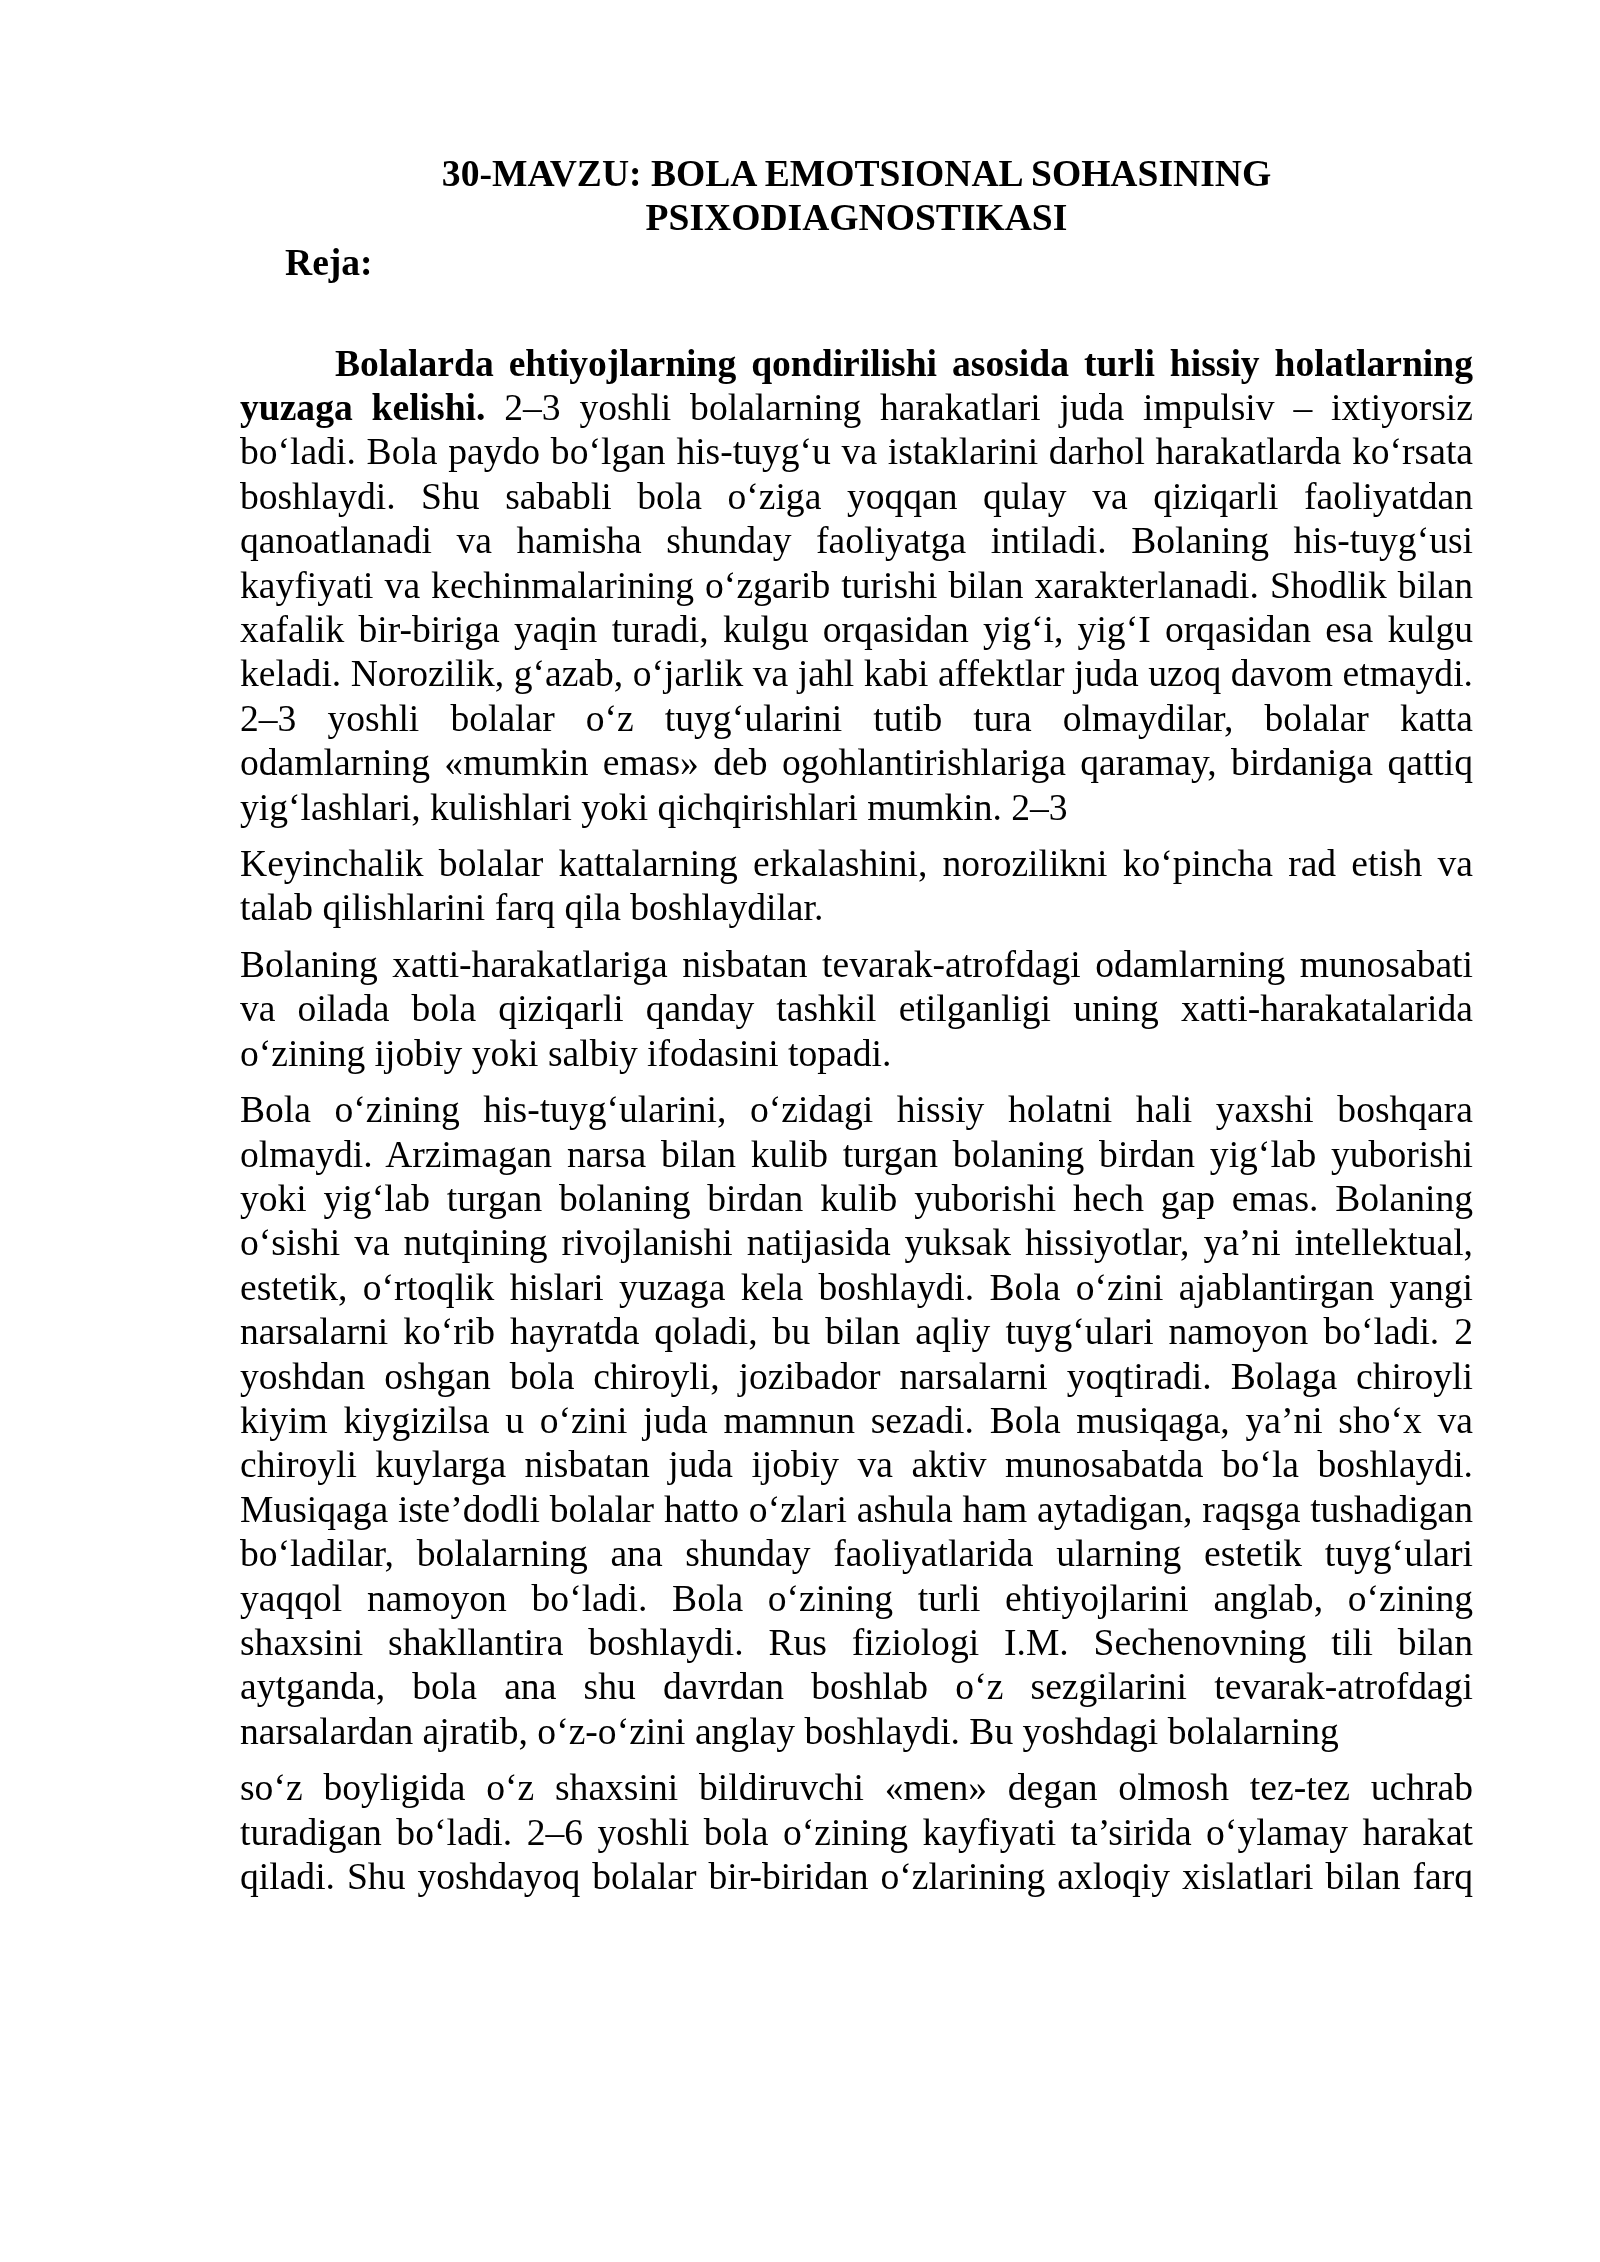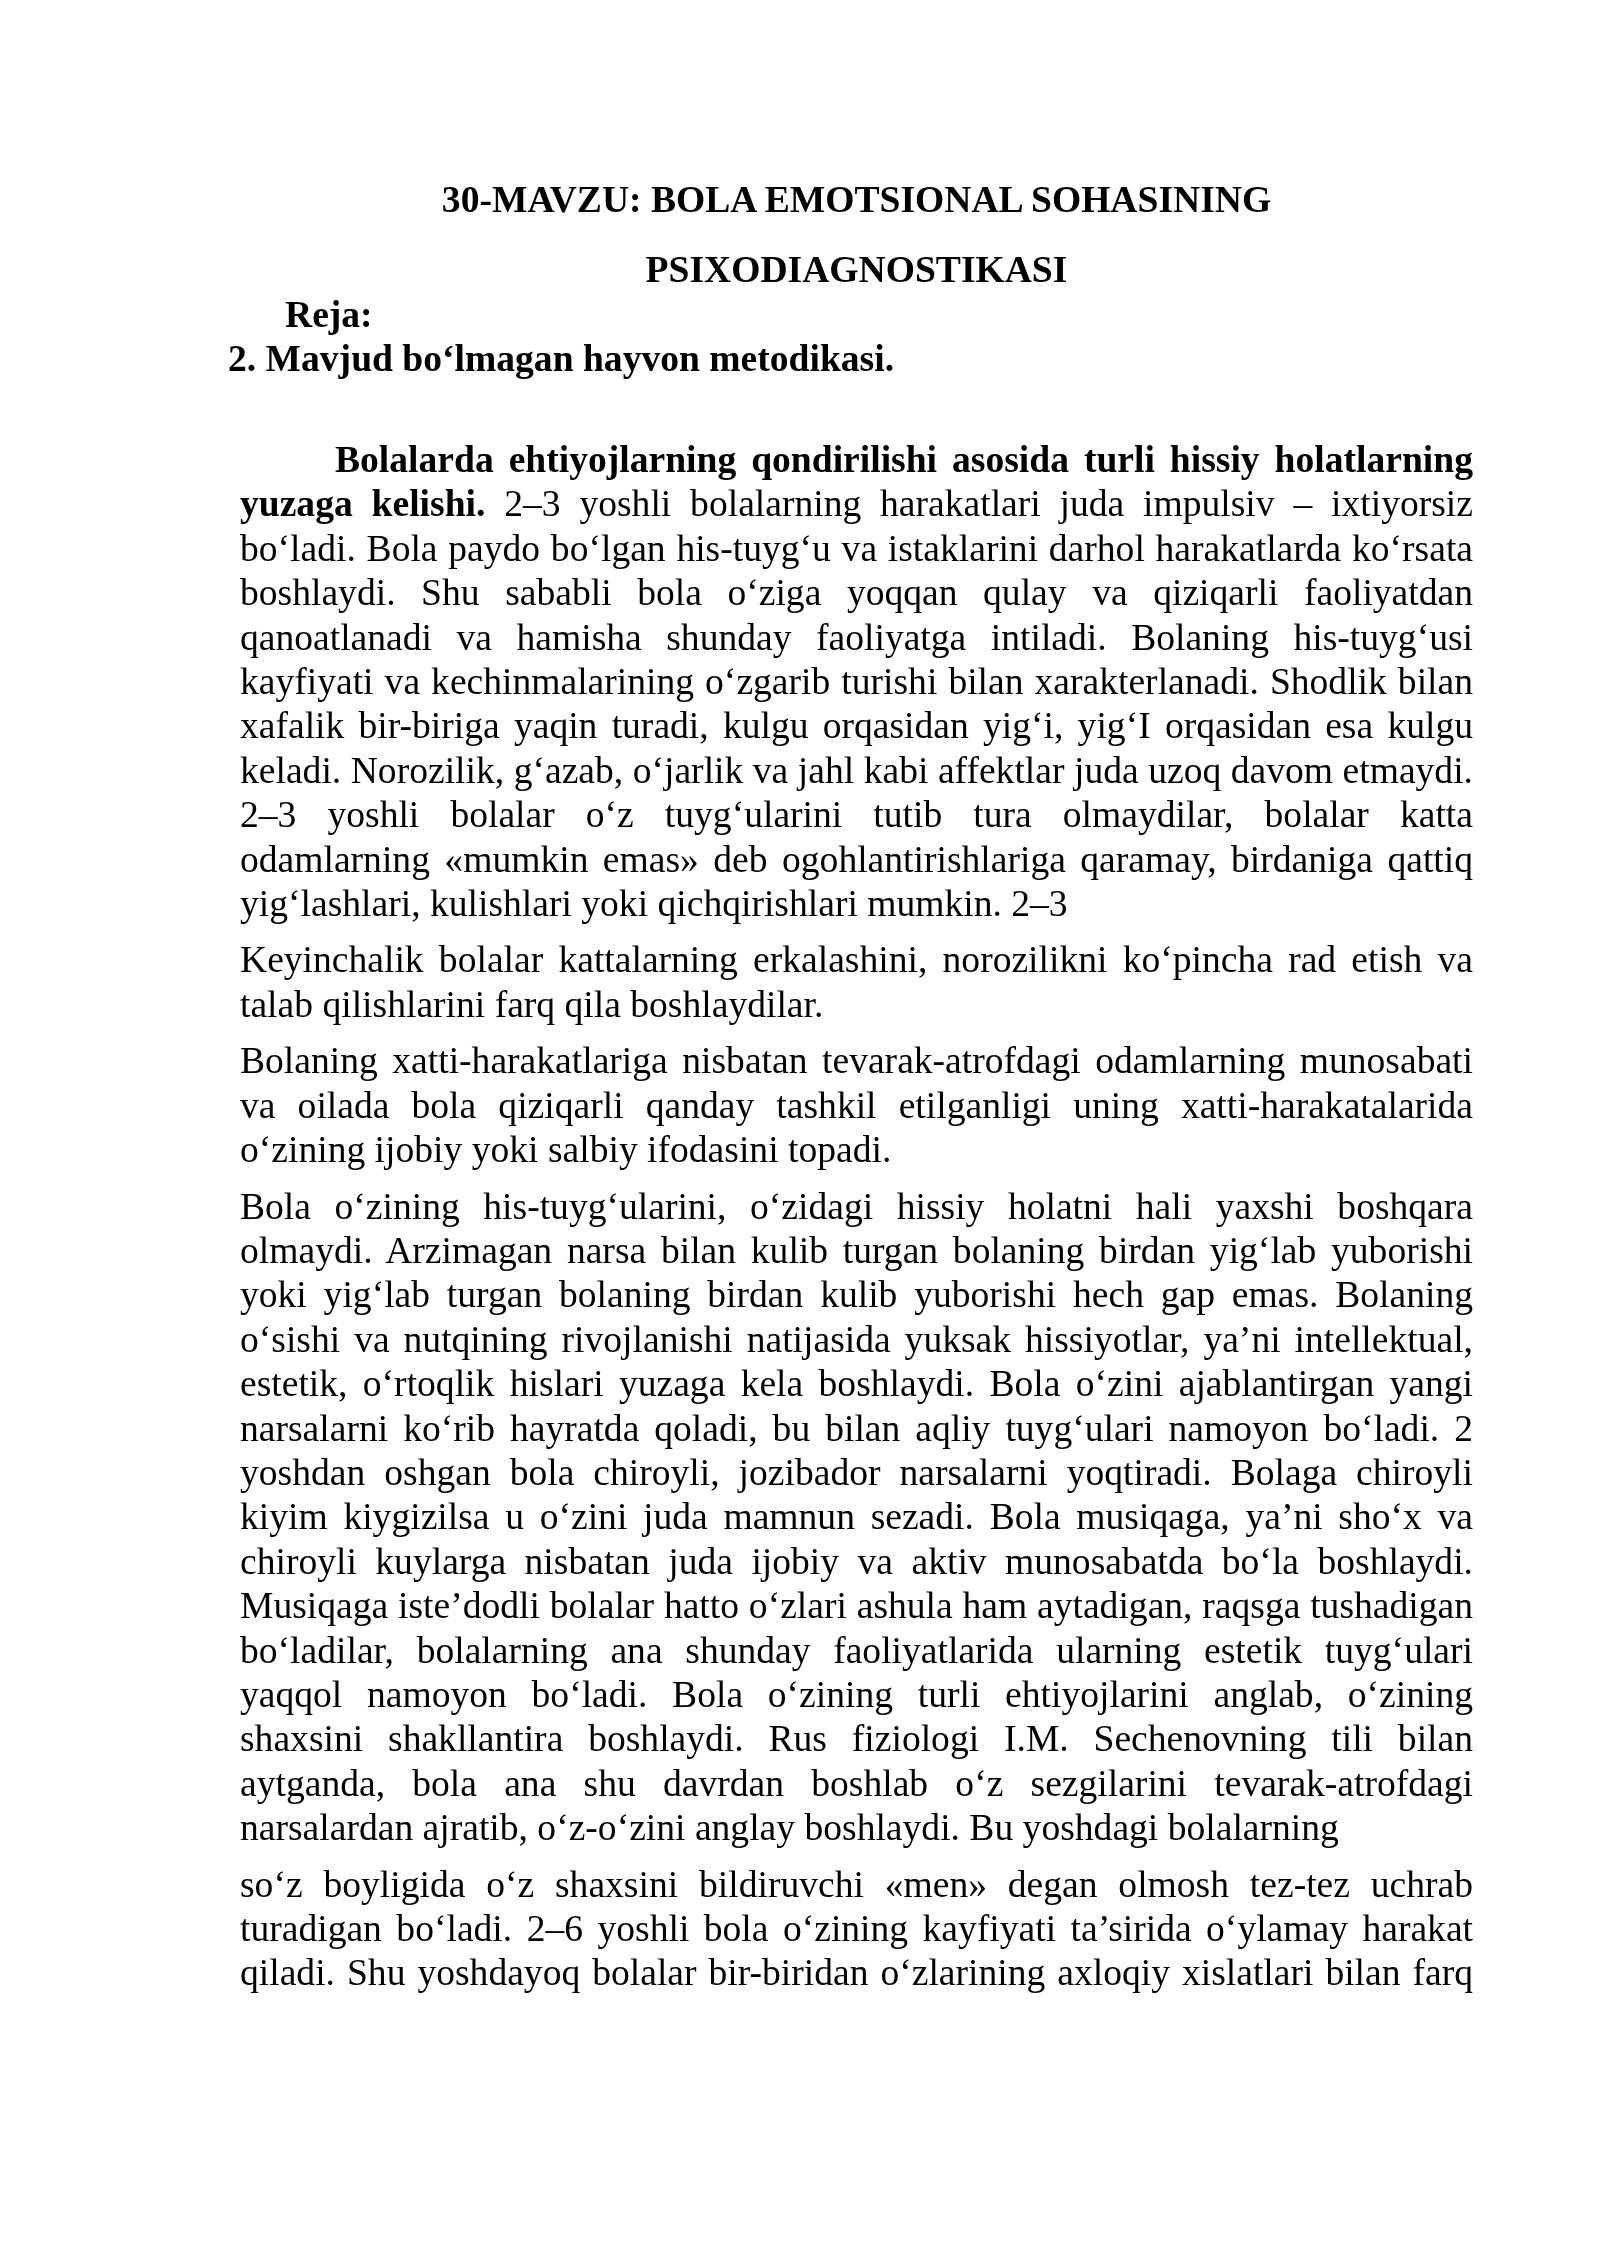--- a/index.html
+++ b/index.html
@@ -20,21 +20,20 @@
   }
   .content {
     position: absolute;
     left: 228px;
     top: 152px;
     width: 1257px;
   }
   .title-line {
     text-align: center;
     font-weight: bold;
-    margin-top: 26px;
   }
   .plan-label {
     font-weight: bold;
     padding-left: 57px;
   }
   .plan-item {
     font-weight: bold;
     text-align: justify;
     margin: 0;
   }
@@ -57,21 +56,20 @@
 <body>
 
 <div class="page">
   <div class="content">
 
     <div class="title-line">30-MAVZU: BOLA EMOTSIONAL SOHASINING</div>
     <div class="title-line">PSIXODIAGNOSTIKASI</div>
 
     <div class="plan-label">Reja:</div>
 
-    <p class="plan-item">2. Mavjud boʻlmagan hayvon metodikasi.</p>
 
     <div class="spacer"></div>
 
     <p class="para indent"><b>Bolalarda ehtiyojlarning qondirilishi asosida turli hissiy holatlarning yuzaga kelishi.</b> <span>2–3 yoshli bolalarning harakatlari juda impulsiv – ixtiyorsiz boʻladi. Bola paydo boʻlgan his-tuygʻu va istaklarini darhol harakatlarda koʻrsata boshlaydi. Shu sababli bola oʻziga yoqqan qulay va qiziqarli faoliyatdan qanoatlanadi va hamisha shunday faoliyatga intiladi. Bolaning his-tuygʻusi kayfiyati va kechinmalarining oʻzgarib turishi bilan xarakterlanadi. Shodlik bilan xafalik bir-biriga yaqin turadi, kulgu orqasidan yigʻi, yigʻI orqasidan esa kulgu keladi. Norozilik, gʻazab, oʻjarlik va jahl kabi affektlar juda uzoq davom etmaydi. 2–3 yoshli bolalar oʻz tuygʻularini tutib tura olmaydilar, bolalar katta odamlarning «mumkin emas» deb ogohlantirishlariga qaramay, birdaniga qattiq yigʻlashlari, kulishlari yoki qichqirishlari mumkin. 2–3</span></p>
 
     <p class="para">Keyinchalik bolalar kattalarning erkalashini, norozilikni koʻpincha rad etish va talab qilishlarini farq qila boshlaydilar.</p>
     <p class="para">Bolaning xatti-harakatlariga nisbatan tevarak-atrofdagi odamlarning munosabati va oilada bola qiziqarli qanday tashkil etilganligi uning xatti-harakatalarida oʻzining ijobiy yoki salbiy ifodasini topadi.</p>
     <p class="para">Bola oʻzining his-tuygʻularini, oʻzidagi hissiy holatni hali yaxshi boshqara olmaydi. Arzimagan narsa bilan kulib turgan bolaning birdan yigʻlab yuborishi yoki yigʻlab turgan bolaning birdan kulib yuborishi hech gap emas. Bolaning oʻsishi va nutqining rivojlanishi natijasida yuksak hissiyotlar, ya’ni intellektual, estetik, oʻrtoqlik hislari yuzaga kela boshlaydi. Bola oʻzini ajablantirgan yangi narsalarni koʻrib hayratda qoladi, bu bilan aqliy tuygʻulari namoyon boʻladi. 2 yoshdan oshgan bola chiroyli, jozibador narsalarni yoqtiradi. Bolaga chiroyli kiyim kiygizilsa u oʻzini juda mamnun sezadi. Bola musiqaga, ya’ni shoʻx va chiroyli kuylarga nisbatan juda ijobiy va aktiv munosabatda boʻla boshlaydi. Musiqaga iste’dodli bolalar hatto oʻzlari ashula ham aytadigan, raqsga tushadigan boʻladilar, bolalarning ana shunday faoliyatlarida ularning estetik tuygʻulari yaqqol namoyon boʻladi. Bola oʻzining turli ehtiyojlarini anglab, oʻzining shaxsini shakllantira boshlaydi. Rus fiziologi I.M. Sechenovning tili bilan aytganda, bola ana shu davrdan boshlab oʻz sezgilarini tevarak-atrofdagi narsalardan ajratib, oʻz-oʻzini anglay boshlaydi. Bu yoshdagi bolalarning</p>
     <p class="para cont">soʻz boyligida oʻz shaxsini bildiruvchi «men» degan olmosh tez-tez uchrab turadigan boʻladi. 2–6 yoshli bola oʻzining kayfiyati ta’sirida oʻylamay harakat qiladi. Shu yoshdayoq bolalar bir-biridan oʻzlarining axloqiy xislatlari bilan farq</p>
 

